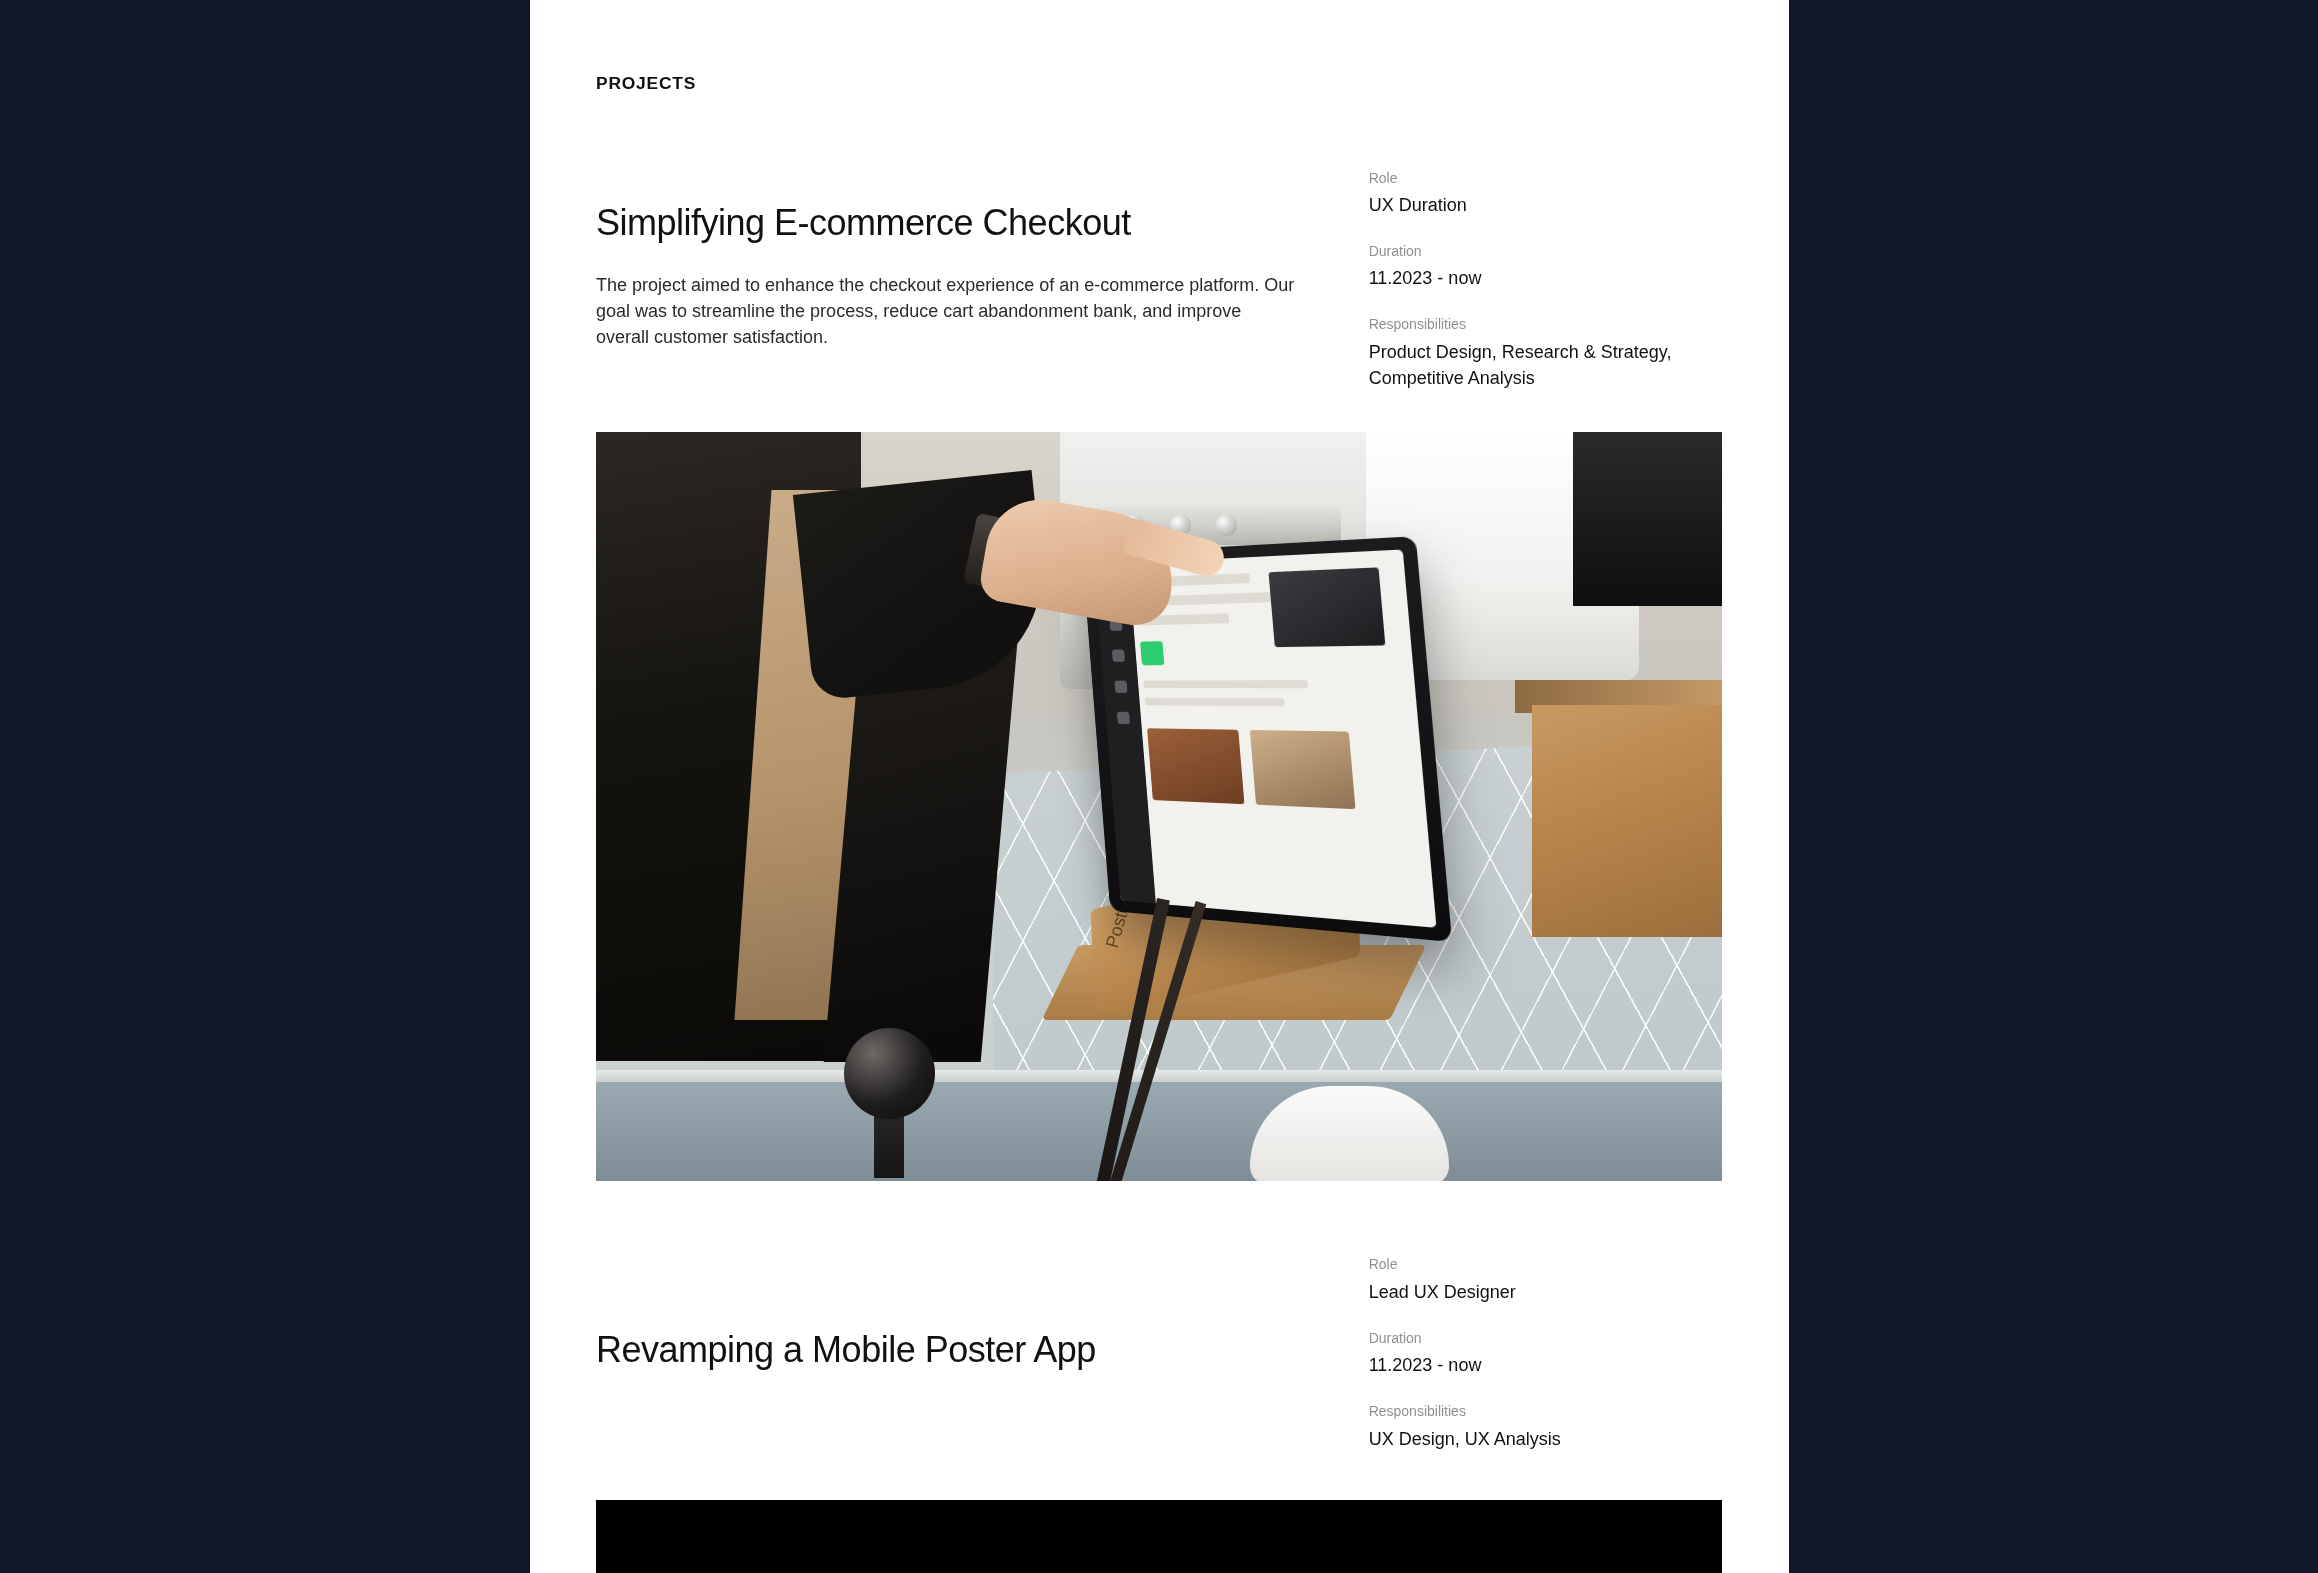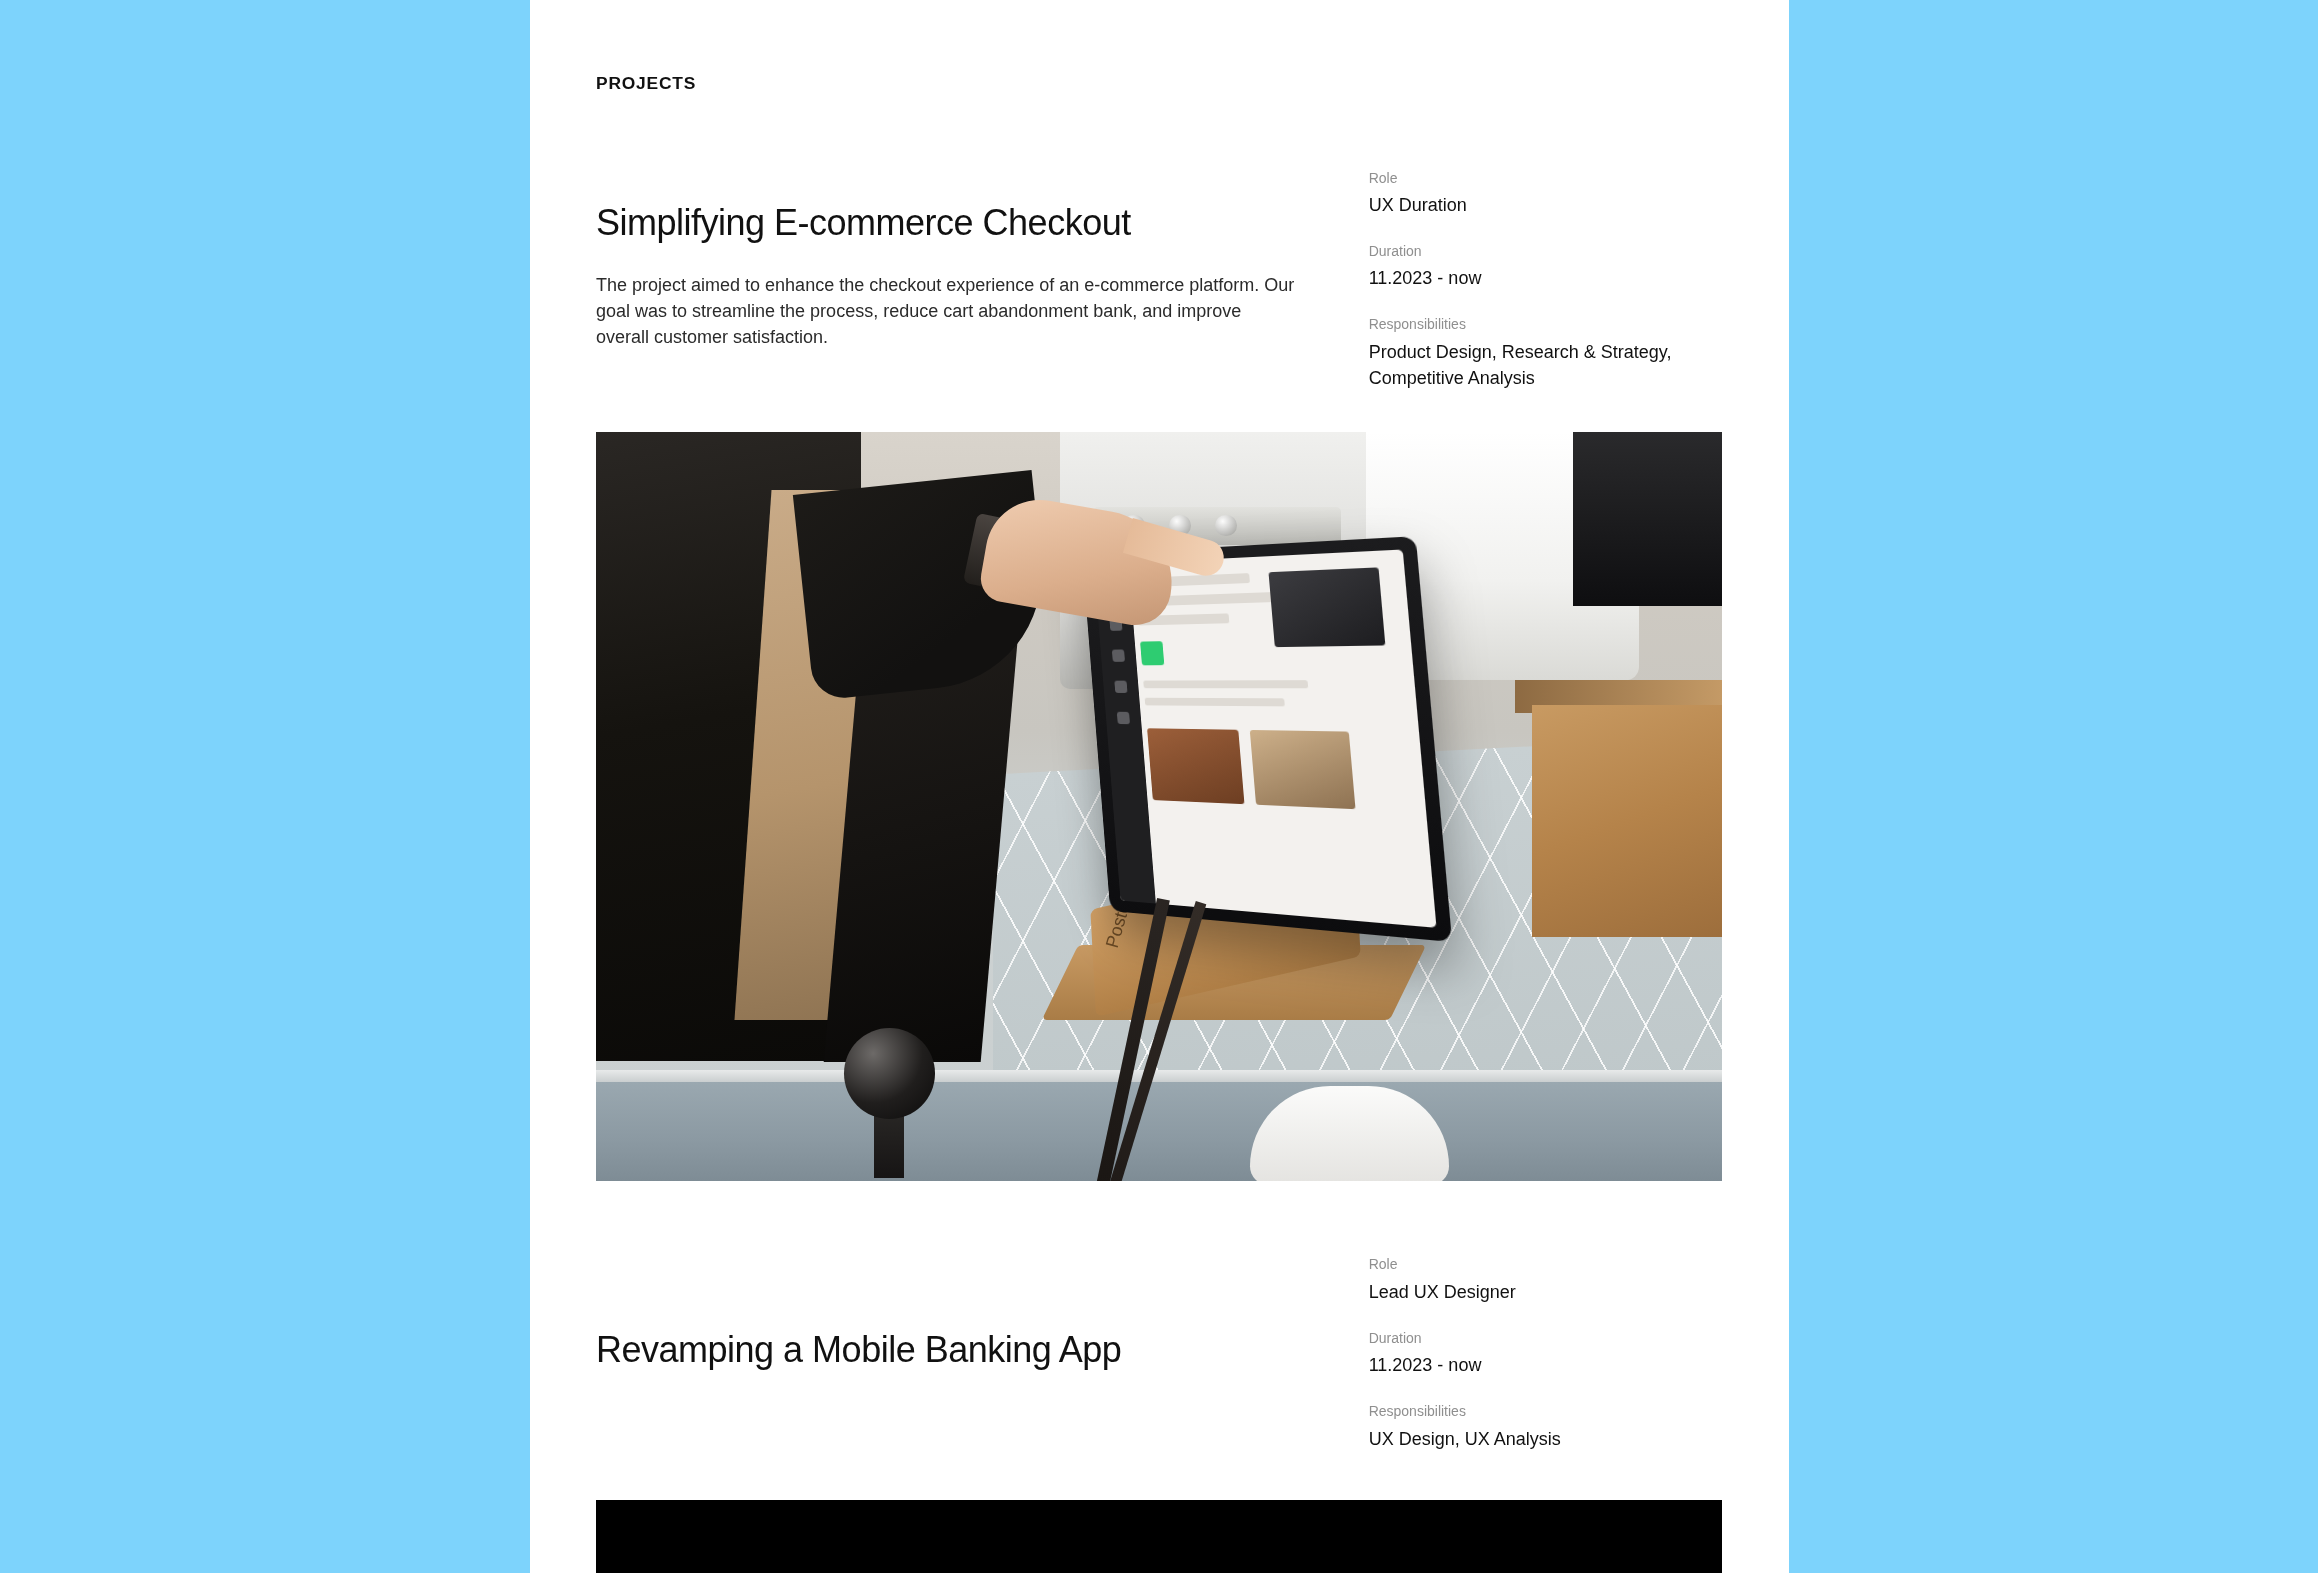--- a/index.html
+++ b/index.html
@@ -6,21 +6,21 @@
   html, body {
     width: 2319px;
     height: 1573px;
     background: #000000;
     font-family: "Liberation Sans", sans-serif;
   }
   .stage {
     position: relative;
     width: 2319px;
     height: 1573px;
-    background: #7dd3fc;
+    background: #0f172a;
     overflow: hidden;
   }
   .page {
     position: absolute;
     left: 530px;
     top: 0;
     width: 1259px;
     height: 1573px;
     background: #ffffff;
   }
@@ -338,21 +338,21 @@
         <div class="ph1-arm"></div>
         <div class="ph1-watch"></div>
         <div class="ph1-hand"></div>
         <div class="ph1-finger"></div>
         <div class="ph1-ballstem"></div>
         <div class="ph1-ball"></div>
       </div>
 
       <div class="project">
         <div class="proj-left">
-          <h2 class="proj-title">Revamping a Mobile Banking App</h2>
+          <h2 class="proj-title">Revamping a Mobile Poster App</h2>
         </div>
         <div class="proj-meta">
           <div class="meta-block">
             <div class="meta-label">Role</div>
             <div class="meta-value">Lead UX Designer</div>
           </div>
           <div class="meta-block">
             <div class="meta-label">Duration</div>
             <div class="meta-value">11.2023 - now</div>
           </div>

